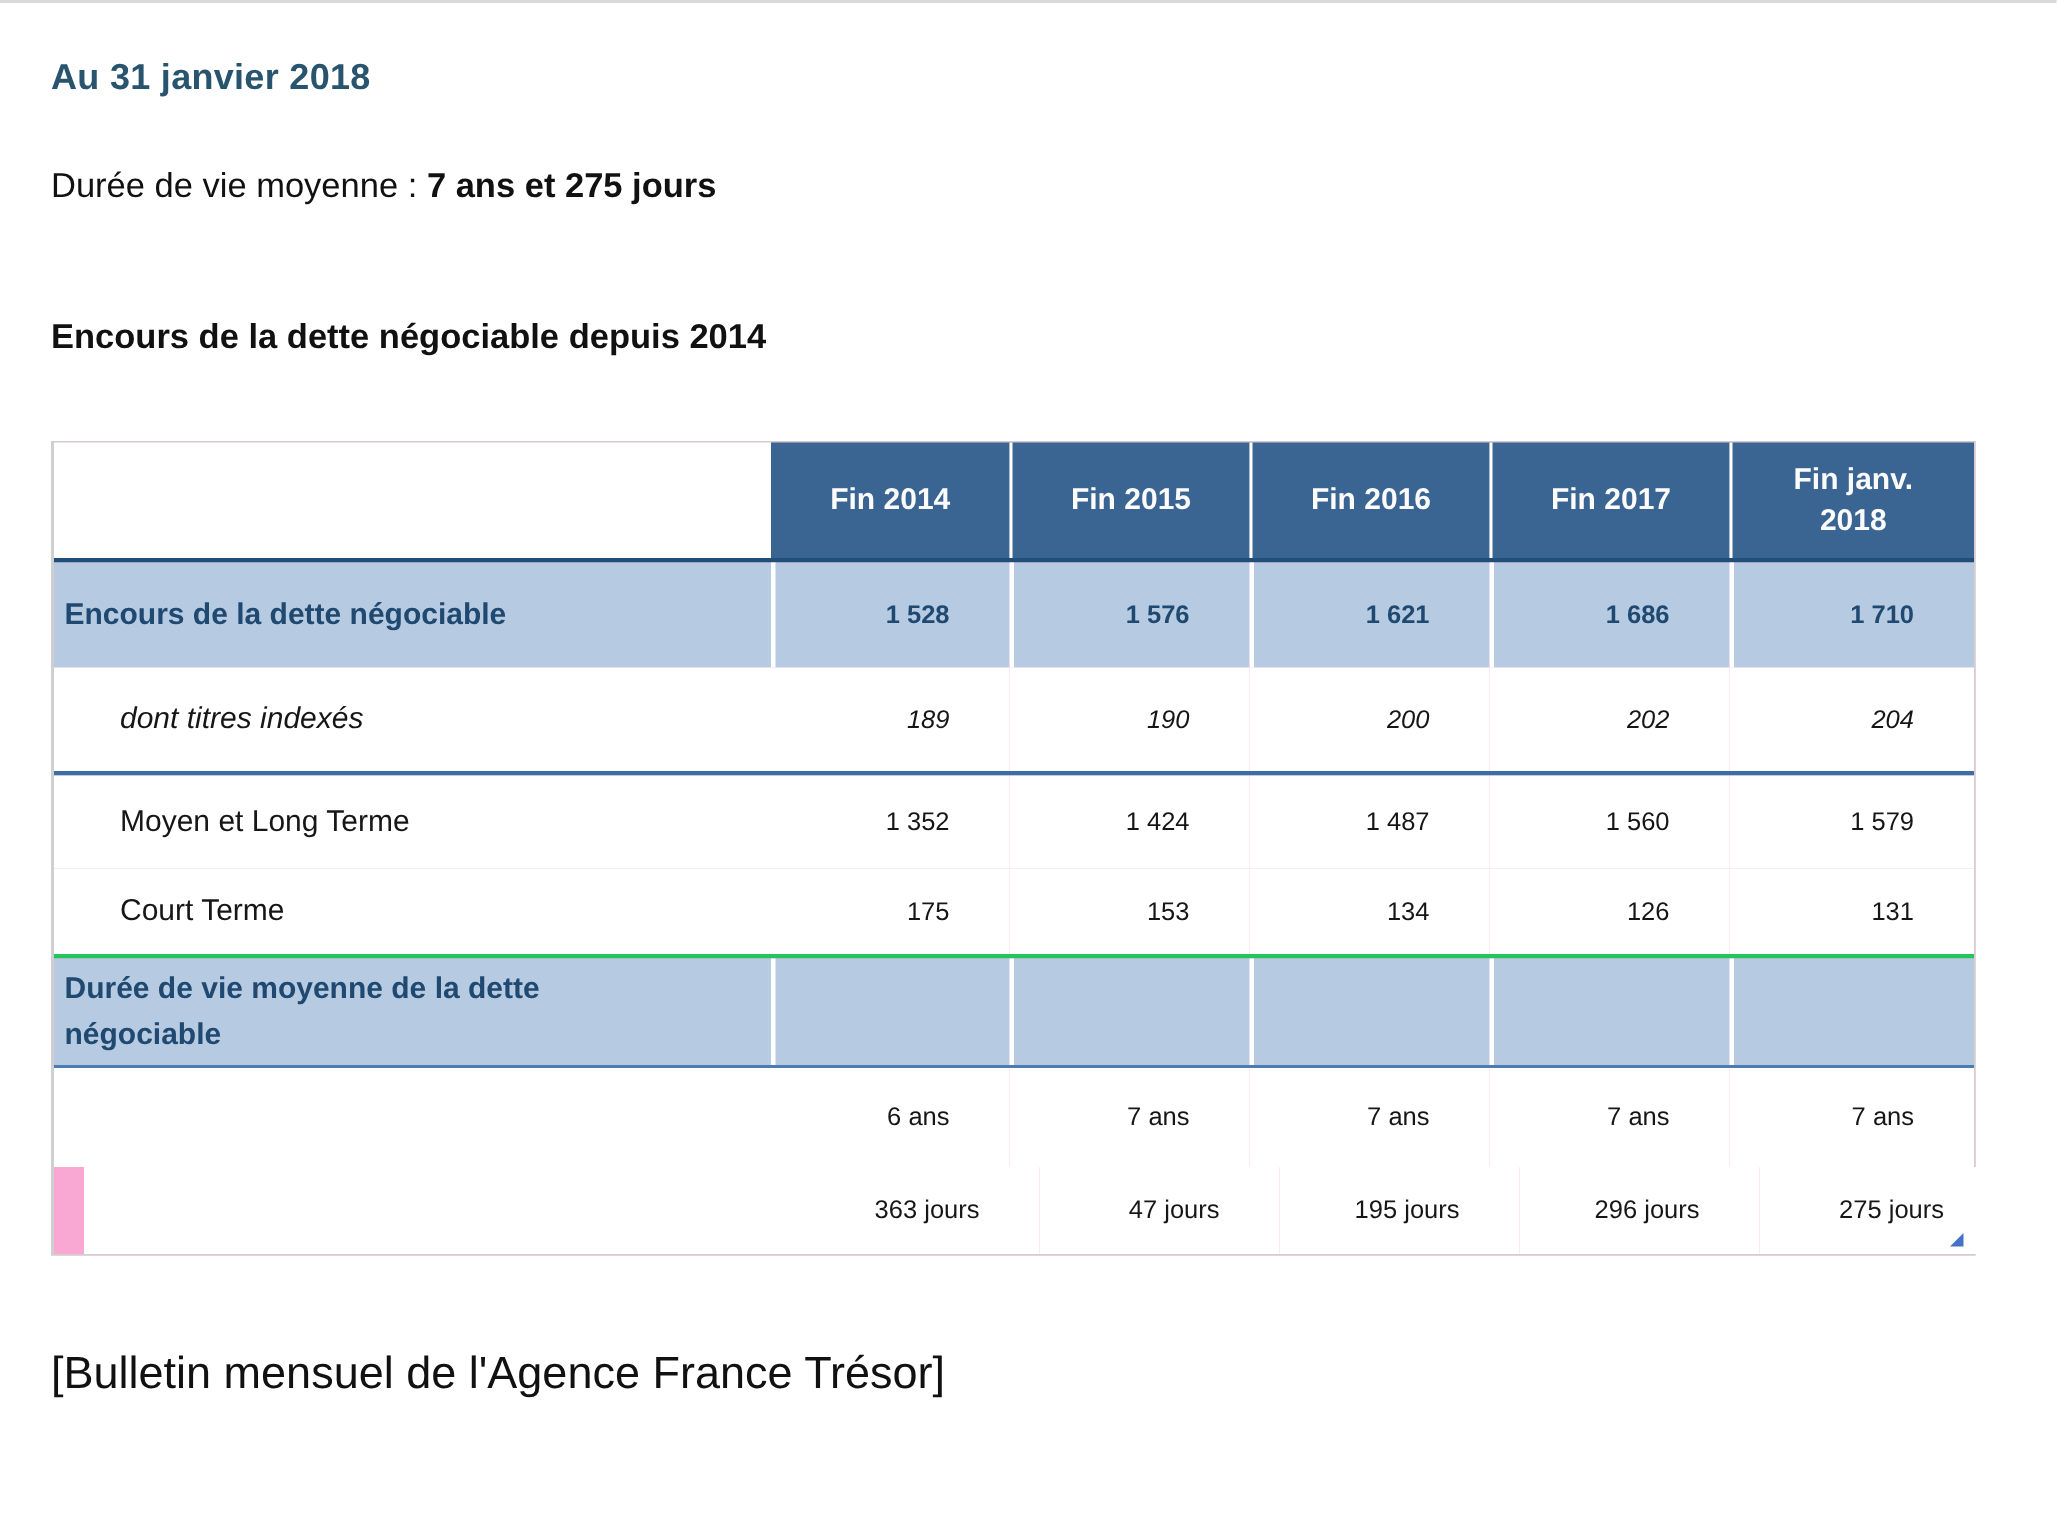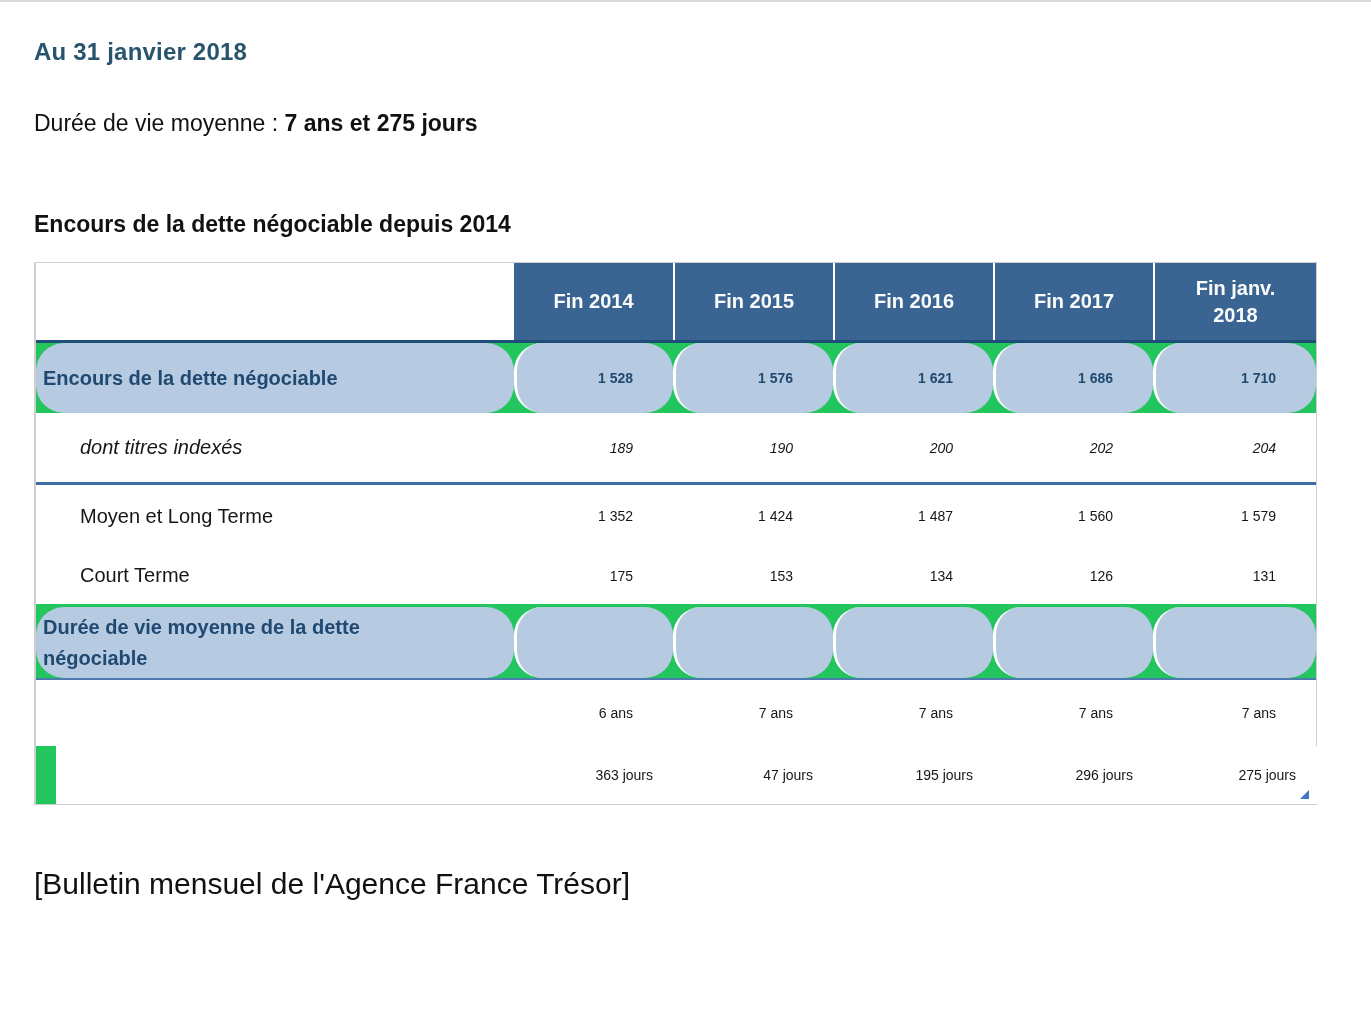--- a/index.html
+++ b/index.html
@@ -33,48 +33,48 @@
 
   .section-title {
     margin: 74px 0 0 0;
     font-size: 23px; font-weight: bold;
     color: #111111;
   }
 
   
   .dtable {
     position: relative;
-    margin-top: 24px;
+    margin-top: 56px;
     width: 1283px;
     border: 1px solid #cfcfcf;
     border-left-width: 2px;
-    background: #22c55e;
+    background: #f9a8d4;
   }
   .trow {
     display: grid;
     grid-template-columns: 478px 159px 160px 160px 160px 163px;
     align-items: center;
   }
   .cell { height: 100%; display: flex; align-items: center; }
-  .cell.num { justify-content: flex-end; padding-right: 40px; font-size: 14px; }
+  .cell.num { justify-content: flex-end; padding-right: 40px; font-size: 17px; }
   .cell.lbl { padding-left: 7px; font-size: 20px; }
 
   
   .trow.thead { height: 80px; border-bottom: 3px solid #1f4e79; }
   .thead .cell { background: #3a6593; justify-content: center; text-align: center; }
   .thead .cell.corner { background: #ffffff; }
   .thead .cell + .cell { border-left: 2px solid #ffffff; }
   .thead .cell.corner + .cell { border-left: none; }
   .thead .hlabel {
     color: #fbfbfb; font-weight: bold; font-size: 20px;
     line-height: 1.35; max-width: 112px; display: inline-block;
   }
 
   
-  .trow.blue .cell { background: #b6cbe1; border-radius: 28px; }
+  .trow.blue .cell { background: #b6cbe1; }
   .trow.blue .cell + .cell { border-left: 3px solid #ffffff; }
   .trow.blue { color: #1f4971; font-weight: bold; }
   .trow.r-encours { height: 70px; }
   .trow.r-duree { height: 73px; border-bottom: 2px solid #4c7bb0; }
   .trow.r-duree .lbl span { max-width: 400px; line-height: 1.55; }
 
   
   .trow.r-indexes { height: 72px; border-bottom: 3px solid #3a6ea5; font-style: italic; }
   .trow.r-indexes .lbl, .trow.white .lbl { padding-left: 44px; }
   .trow.r-mlt { height: 62px; }

